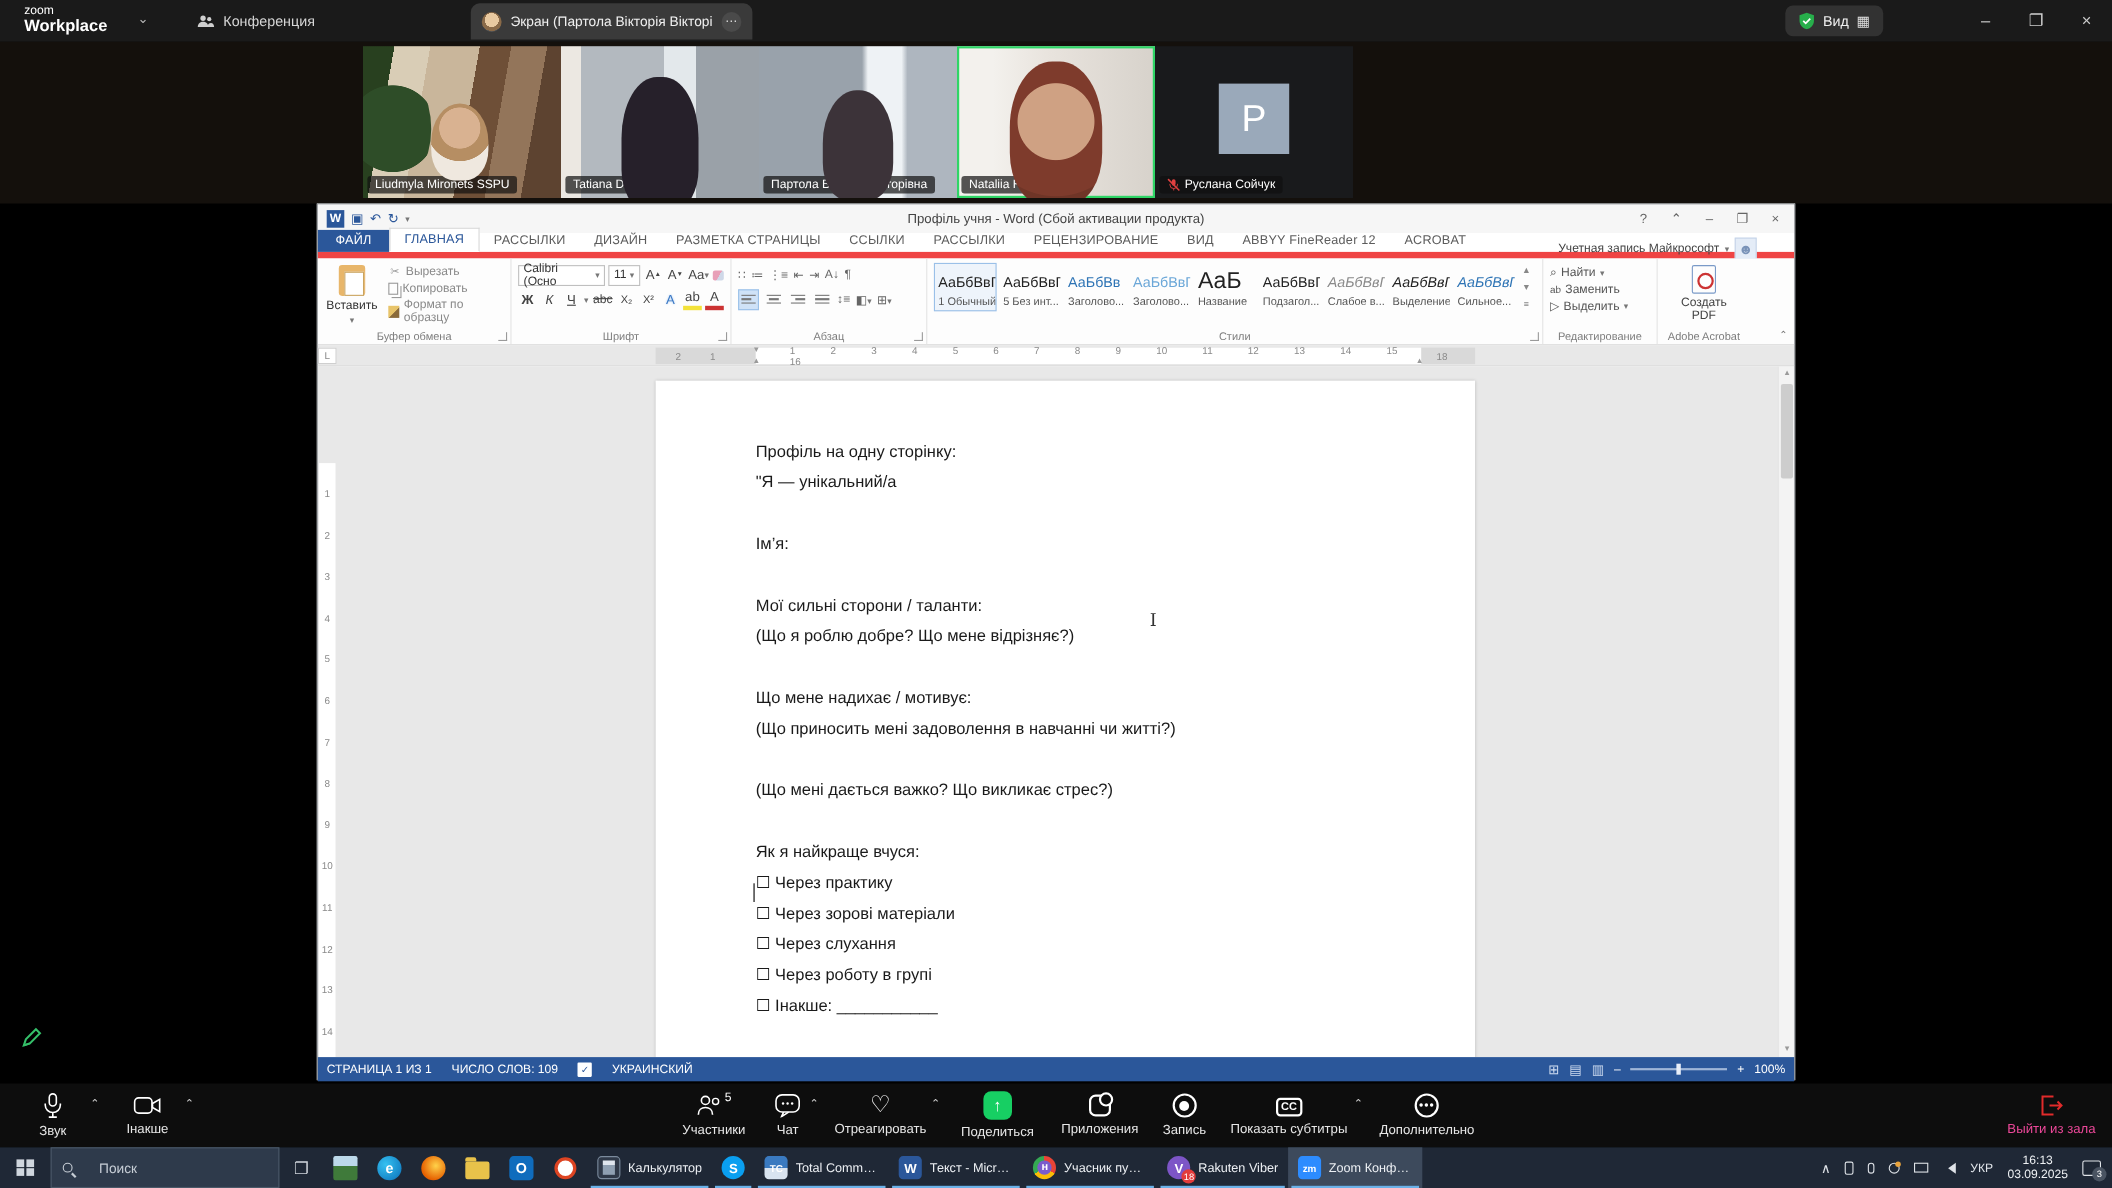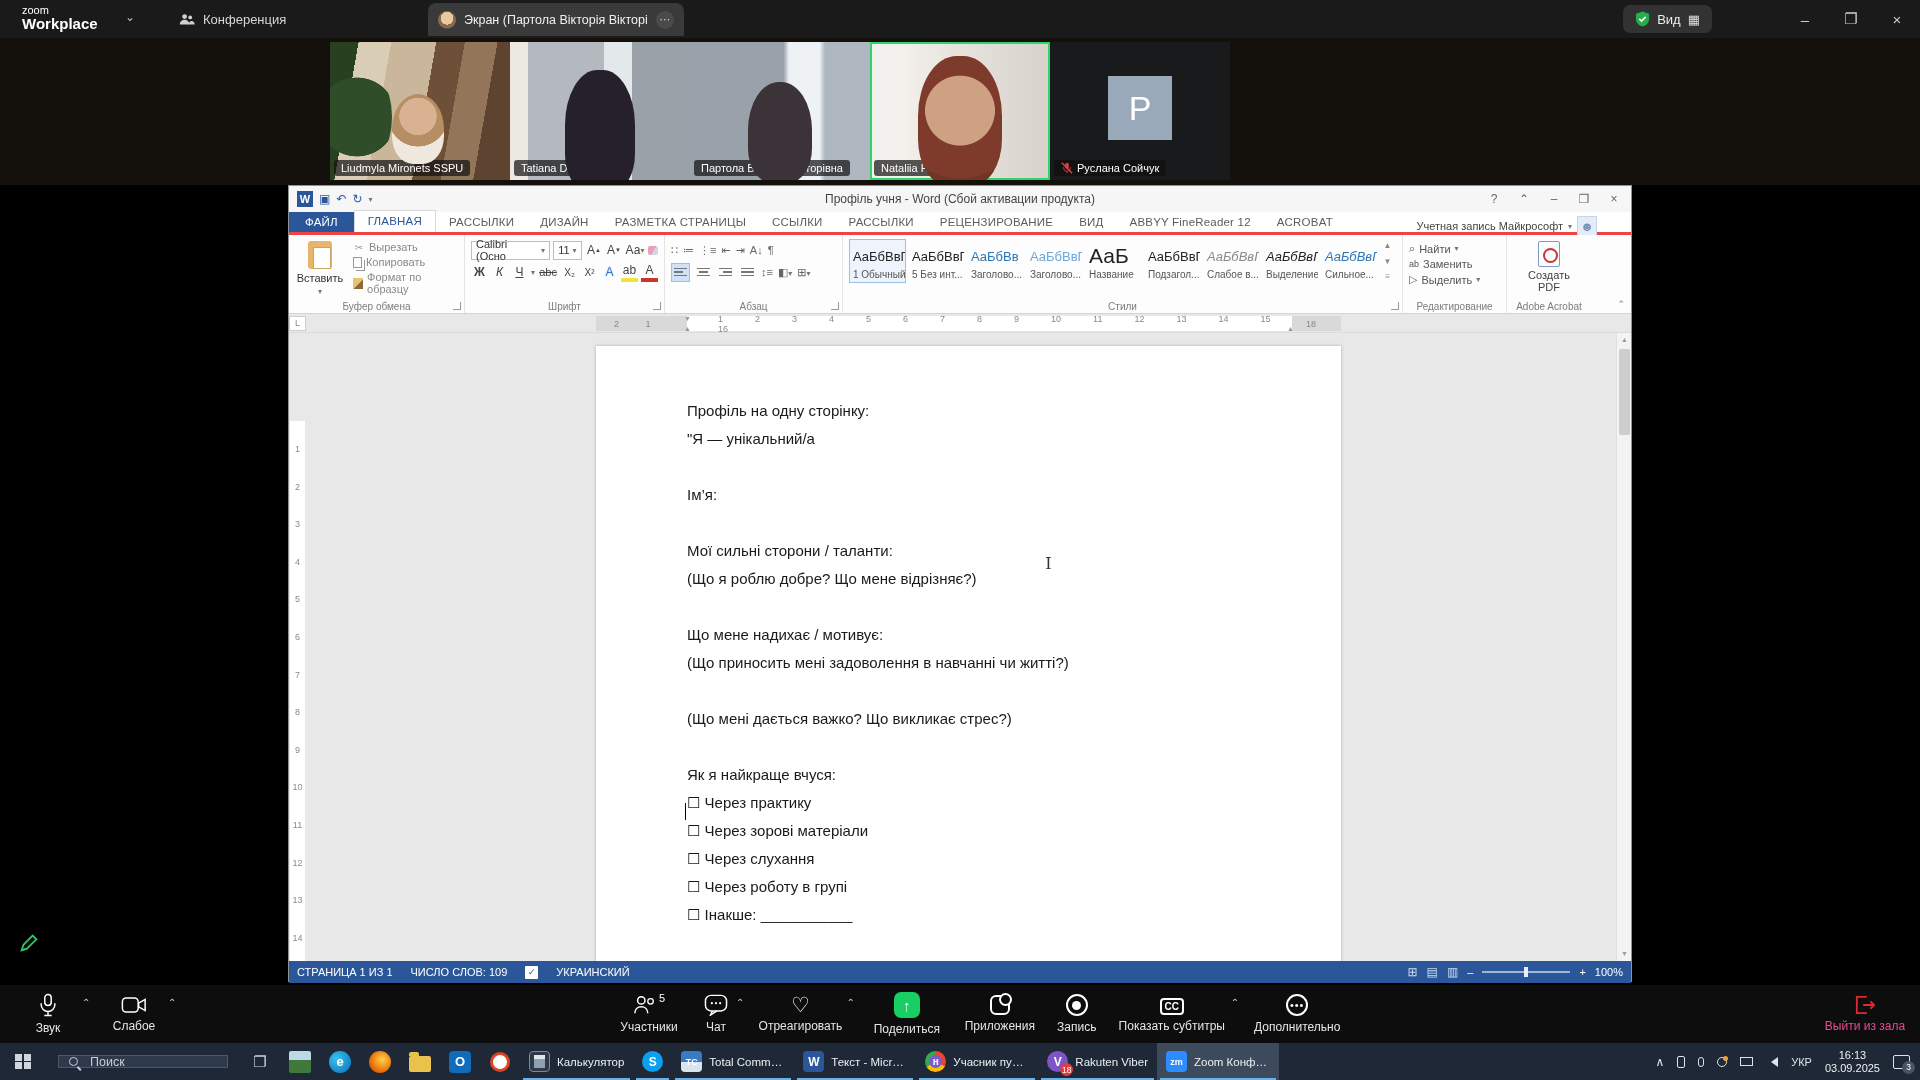--- a/index.html
+++ b/index.html
@@ -42,21 +42,21 @@
 
   
   .word{position:absolute;left:288px;top:185px;width:1344px;height:797px;background:#fff;border:1px solid #8e9296;font-family:"Liberation Sans",sans-serif}
   .wtitle{position:relative;height:26px;background:#f6f6f6;display:flex;align-items:center}
   .qat{display:flex;align-items:center;gap:6px;padding-left:8px;z-index:2}
   .wlogo{width:16px;height:16px;background:#2b579a;color:#fff;font-size:11px;font-weight:bold;display:flex;align-items:center;justify-content:center}
   .qic{color:#2b579a;font-size:12px}
   .wtitle .ttl{position:absolute;left:0;right:0;text-align:center;font-size:12px;color:#444}
   .wctrl{position:absolute;right:2px;top:0;display:flex;z-index:2}
   .wctrl span{width:30px;height:25px;display:flex;align-items:center;justify-content:center;color:#666;font-size:12px}
-  .wtabs{position:relative;height:23px;background:#fff;display:flex;align-items:flex-end;border-bottom:3px solid #ef4444}
+  .wtabs{position:relative;height:23px;background:#fff;display:flex;align-items:flex-end;border-bottom:6px solid #ef4444}
   .wtab{font-size:11.5px;color:#5c5c5c;padding:4px 13px;letter-spacing:.2px}
   .wtab.file{background:#2b579a;color:#fff;padding:4px 16px}
   .wtab.on{color:#2b579a;border:1px solid #d8d8d8;border-bottom:1px solid #fff;background:#fff}
   .acct{position:absolute;right:34px;top:4px;font-size:11px;color:#444;display:flex;align-items:center;gap:5px}
   .acct .person{width:20px;height:20px;background:#e4ecf7;border:1px solid #c6d4e8;color:#7a93b8;font-size:13px;display:flex;align-items:center;justify-content:center}
   .ribbon{position:relative;height:79px;background:#fdfdfd;border-bottom:1px solid #d4d4d4;display:flex}
   .rg{position:relative;border-right:1px solid #e4e4e4;padding:4px 6px 14px 6px}
   .rg .glabel{position:absolute;bottom:1px;left:0;right:0;text-align:center;font-size:10px;color:#7d7d7d}
   .rg .launch{position:absolute;right:3px;bottom:3px;width:8px;height:8px;border-right:1.5px solid #9a9a9a;border-bottom:1.5px solid #9a9a9a}
   .pastebtn{width:54px;height:58px;display:flex;flex-direction:column;align-items:center;justify-content:center;gap:3px;font-size:11px;color:#333}
@@ -147,21 +147,21 @@
   .appsic{width:20px;height:20px;border:2px solid #fff;border-radius:6px 6px 6px 6px;position:relative}
   .appsic::after{content:"";position:absolute;right:-4px;top:-4px;width:9px;height:9px;border:2px solid #fff;border-radius:50%;background:#0d0d0d}
   .leave{position:absolute;right:12px;top:0}
   .leave .col{color:#ec4899}
 
   
   .tbar{position:absolute;left:0;top:1043px;width:1920px;height:37px;background:#1f2836;display:flex;align-items:stretch;color:#e8ebee}
   .tbtn{width:46px;display:flex;align-items:center;justify-content:center}
   .winlogo{display:grid;grid-template-columns:7px 7px;grid-template-rows:7px 7px;gap:1.5px}
   .winlogo i{background:#cfd6de}
-  .srch{width:170px;background:#2e3a4b;border:1px solid #4a5868;display:flex;align-items:center;gap:12px;padding:0 10px;font-size:12.5px;color:#c6cdd5;margin:12px}
+  .srch{width:208px;background:#2e3a4b;border:1px solid #4a5868;display:flex;align-items:center;gap:24px;padding:0 10px;font-size:12.5px;color:#c6cdd5;margin:0}
   .mag{width:9px;height:9px;border:1.6px solid #c6cdd5;border-radius:50%;position:relative}
   .mag::after{content:"";position:absolute;left:8px;top:8px;width:5px;height:1.6px;background:#c6cdd5;transform:rotate(45deg);transform-origin:0 0}
   .pin{width:40px;display:flex;align-items:center;justify-content:center;position:relative}
   .pic{width:22px;height:22px;border-radius:4px;display:flex;align-items:center;justify-content:center;font-size:13px;font-weight:bold;color:#fff}
   .trees{background:linear-gradient(180deg,#bcd9ea 0 40%,#3f7a3a 41%);border-radius:2px}
   .edge{background:radial-gradient(circle at 35% 35%,#35c1f1,#0a6fb8);border-radius:50%}
   .ffox{background:radial-gradient(circle at 60% 40%,#ffd24a,#e66000 70%);border-radius:50%}
   .fold{width:22px;height:16px;background:#e8c24a;border-radius:2px;position:relative;margin-top:4px}
   .fold::before{content:"";position:absolute;left:0;top:-4px;width:10px;height:4px;background:#e8c24a;border-radius:2px 2px 0 0}
   .outl{background:#0f6cbd}
@@ -585,21 +585,21 @@
             <path d="M4.5 11v1.5a7.5 7.5 0 0 0 15 0V11M12 20v4M8 24.5h8" stroke="#fff" fill="none" stroke-width="1.6"></path>
           </svg>
         <span>Звук</span>
       </div>
       <span class="chv chvbox">⌃</span>
       <div class="col" style="width:56px">
         <svg width="26" height="20" viewBox="0 0 28 20">
             <rect x="1.5" y="2.5" width="17" height="15" rx="4" stroke="#fff" fill="none" stroke-width="1.6"></rect>
             <path d="M19 8l7-4v12l-7-4z" stroke="#fff" fill="none" stroke-width="1.6"></path>
           </svg>
-        <span>Слабое</span>
+        <span>Інакше</span>
       </div>
       <span class="chv chvbox">⌃</span>
     </div>
 
     <div class="cgrp">
       <div class="itemw">
         <div class="col" style="min-width:74px">
           <span style="display:flex">
               <svg width="24" height="22" viewBox="0 0 26 22">
                 <circle cx="9" cy="6" r="4" stroke="#fff" fill="none" stroke-width="1.6"></circle>

